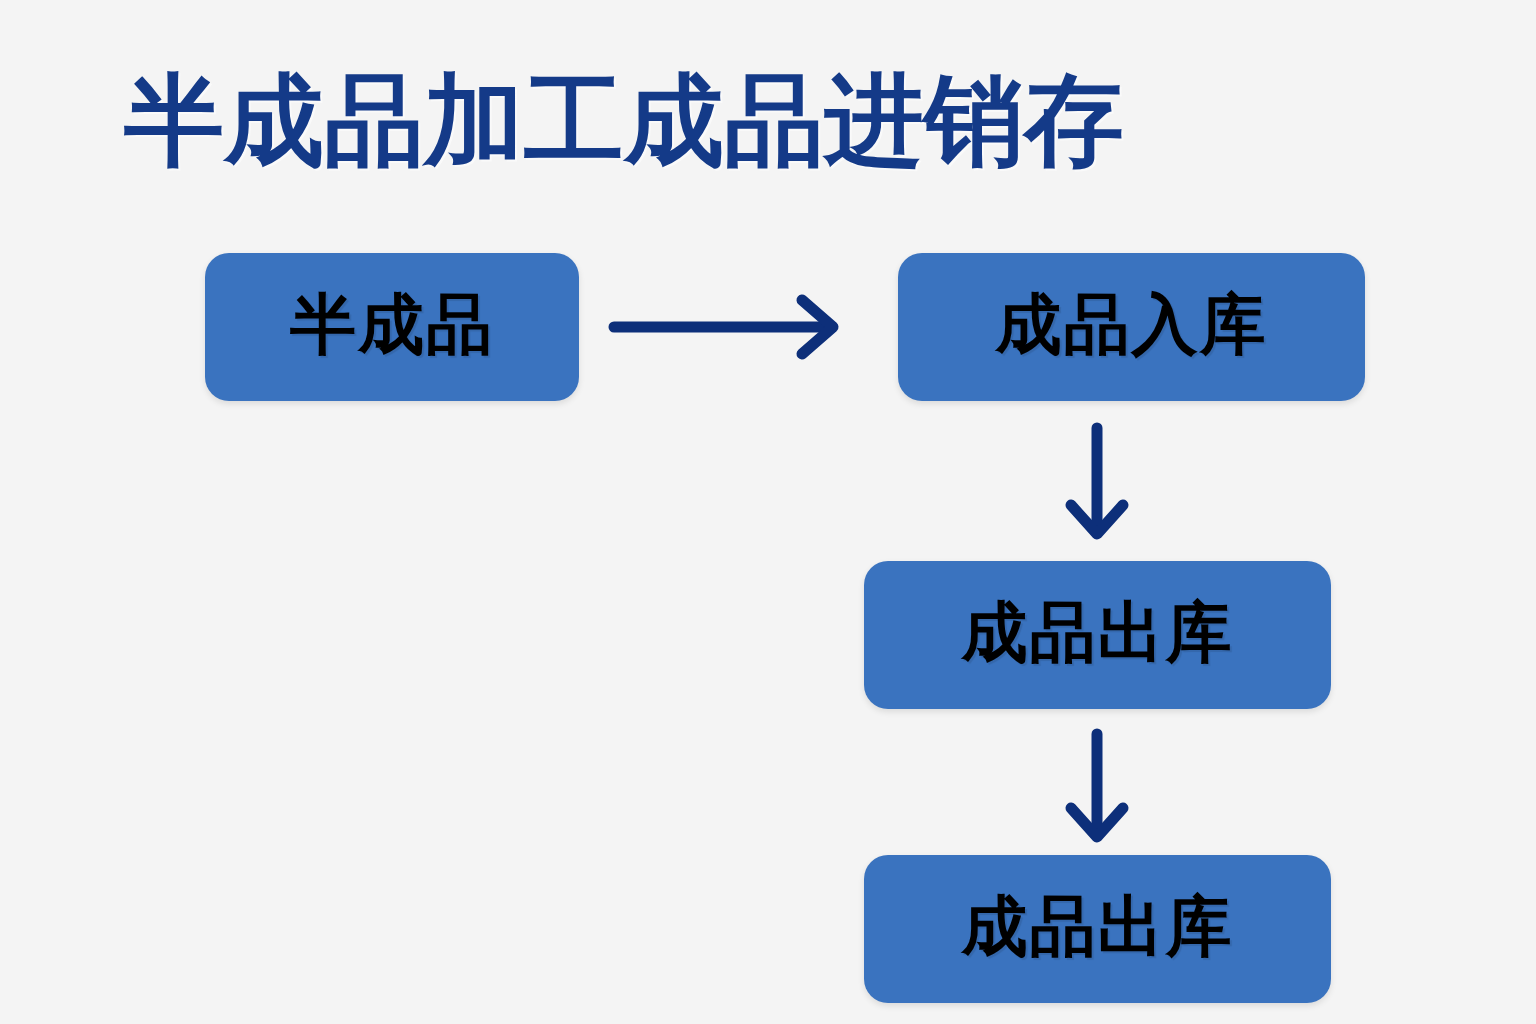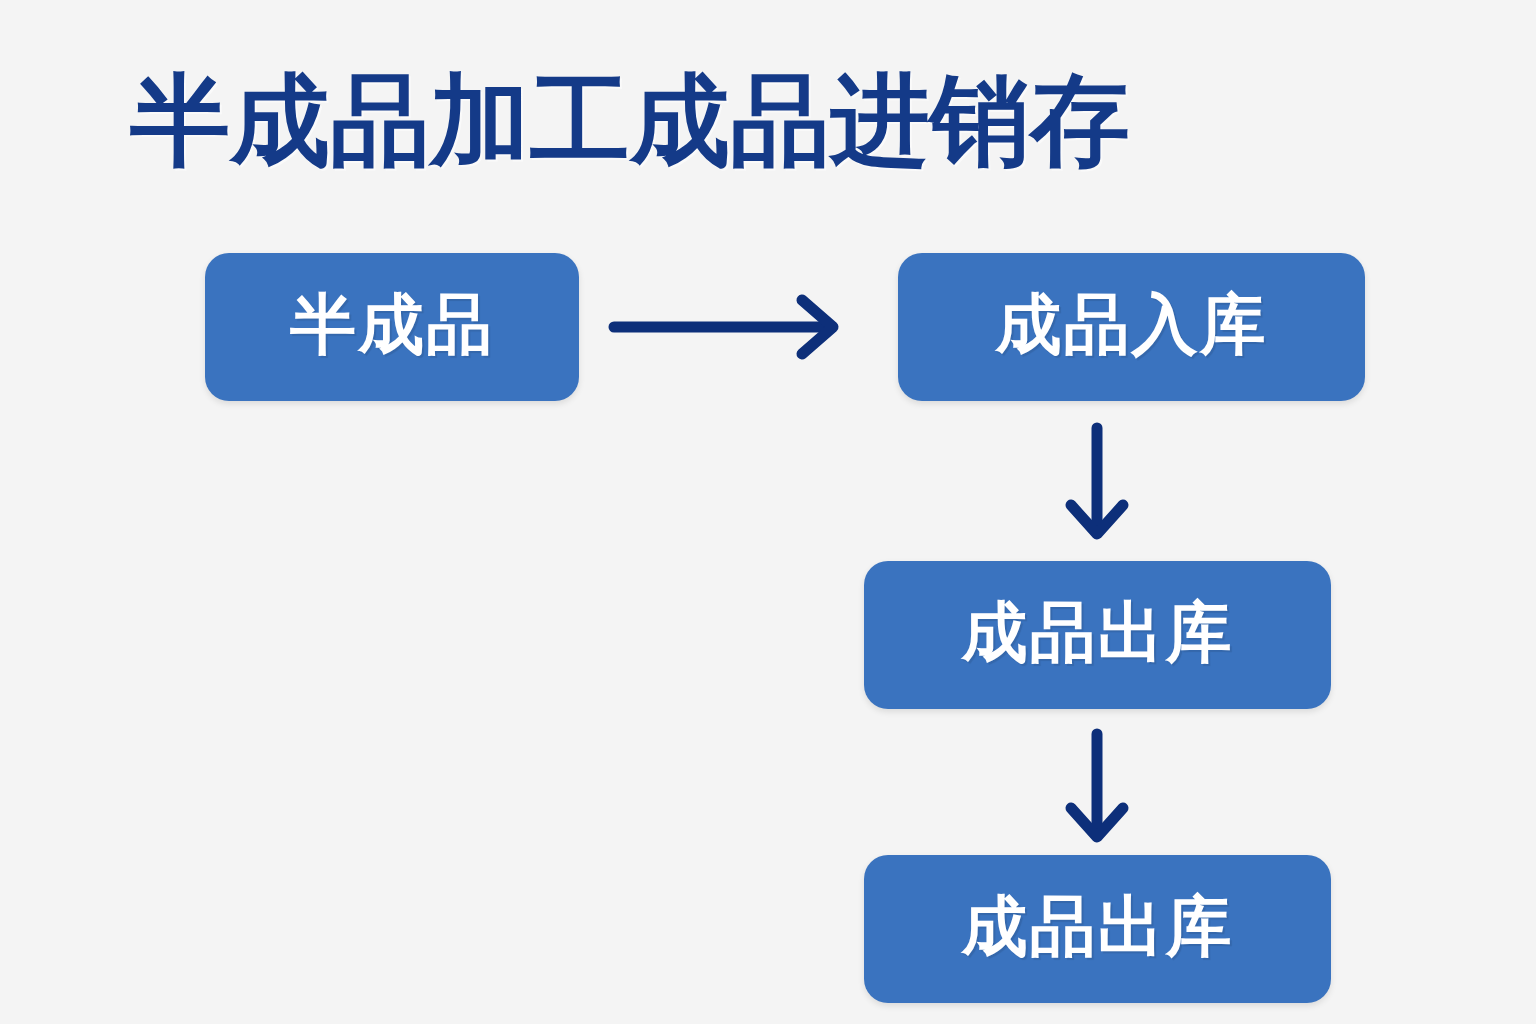--- a/index.html
+++ b/index.html
@@ -18,42 +18,42 @@
   #canvas {
     position: relative;
     width: 1536px;
     height: 1024px;
     background: #f4f4f4;
   }
 
   
   .title {
     position: absolute;
-    left: 6px;
+    left: 0;
     top: 62px;
     width: 1248px;
     text-align: center;
     font-size: 100px;
     line-height: 118px;
     font-weight: 700;
     letter-spacing: 0px;
     color: #143a88;
     white-space: nowrap;
     text-shadow: 2px 2px 0 rgba(255,255,255,0.55);
   }
 
   
   .node {
     position: absolute;
     background: #3a73bf;
     border-radius: 24px;
     display: flex;
     align-items: center;
     justify-content: center;
-    color: #ffffff;
+    color: #000000;
     font-size: 66px;
     font-weight: 700;
     letter-spacing: 2px;
     line-height: 1;
     white-space: nowrap;
     box-shadow: 0 3px 6px rgba(0,0,0,0.10);
     box-sizing: border-box;
     padding-bottom: 4px;
     text-shadow: 2px 2px 1px rgba(0,0,0,0.10);
   }

